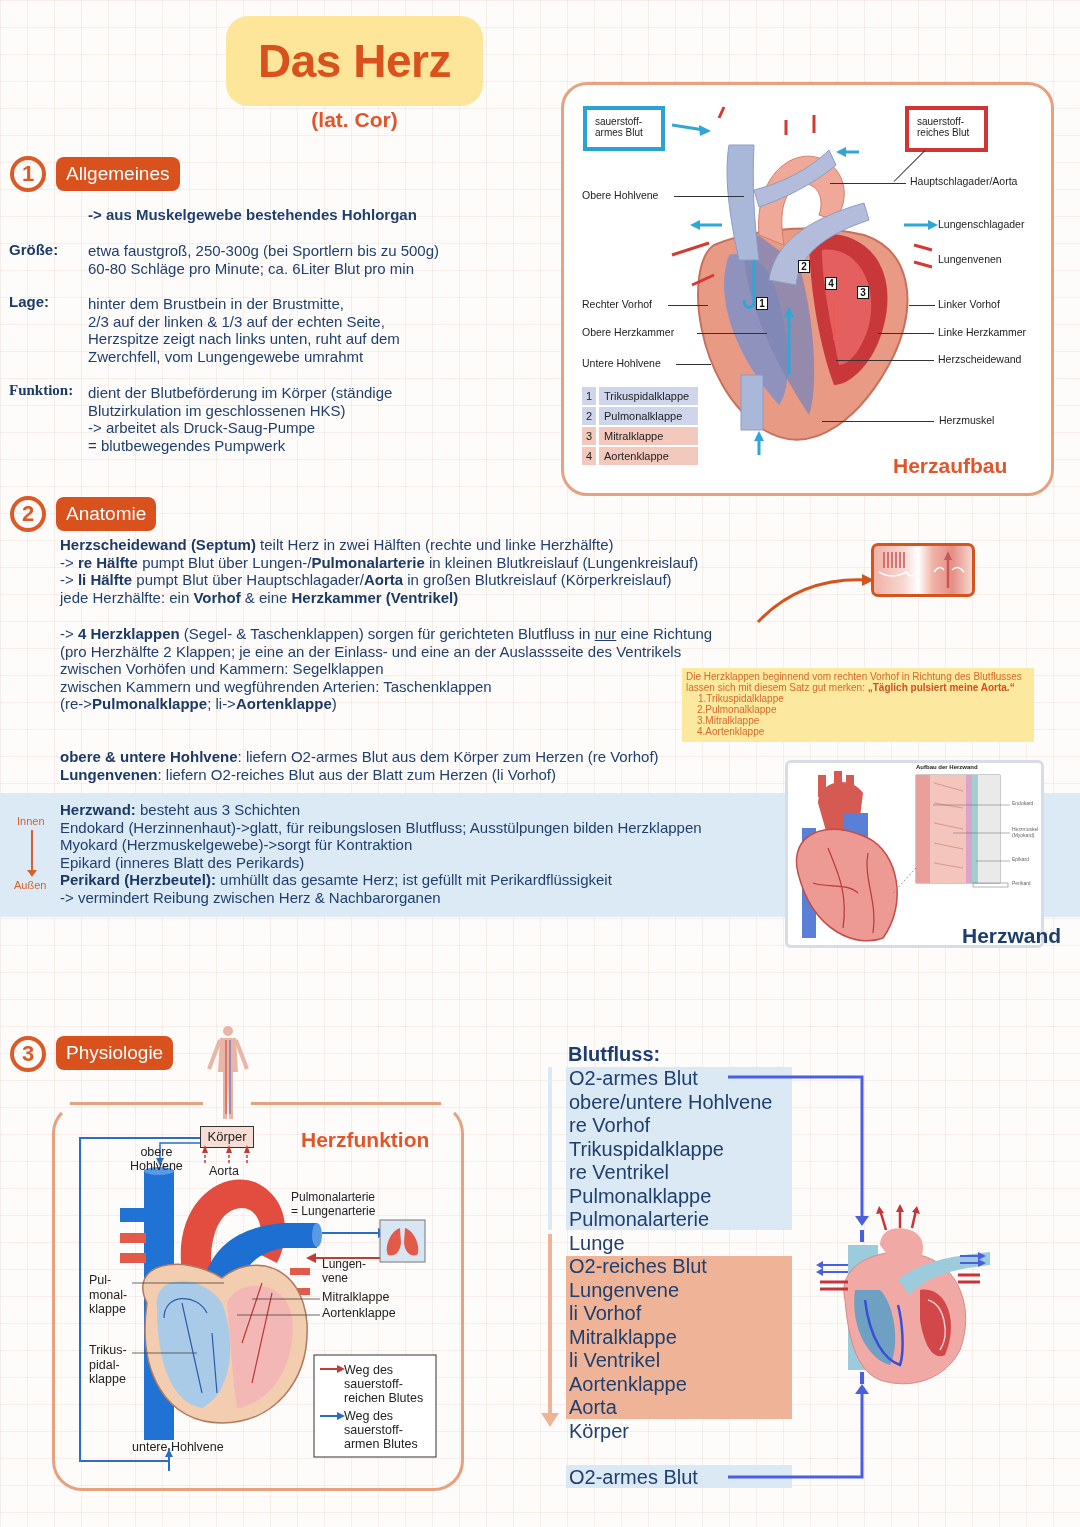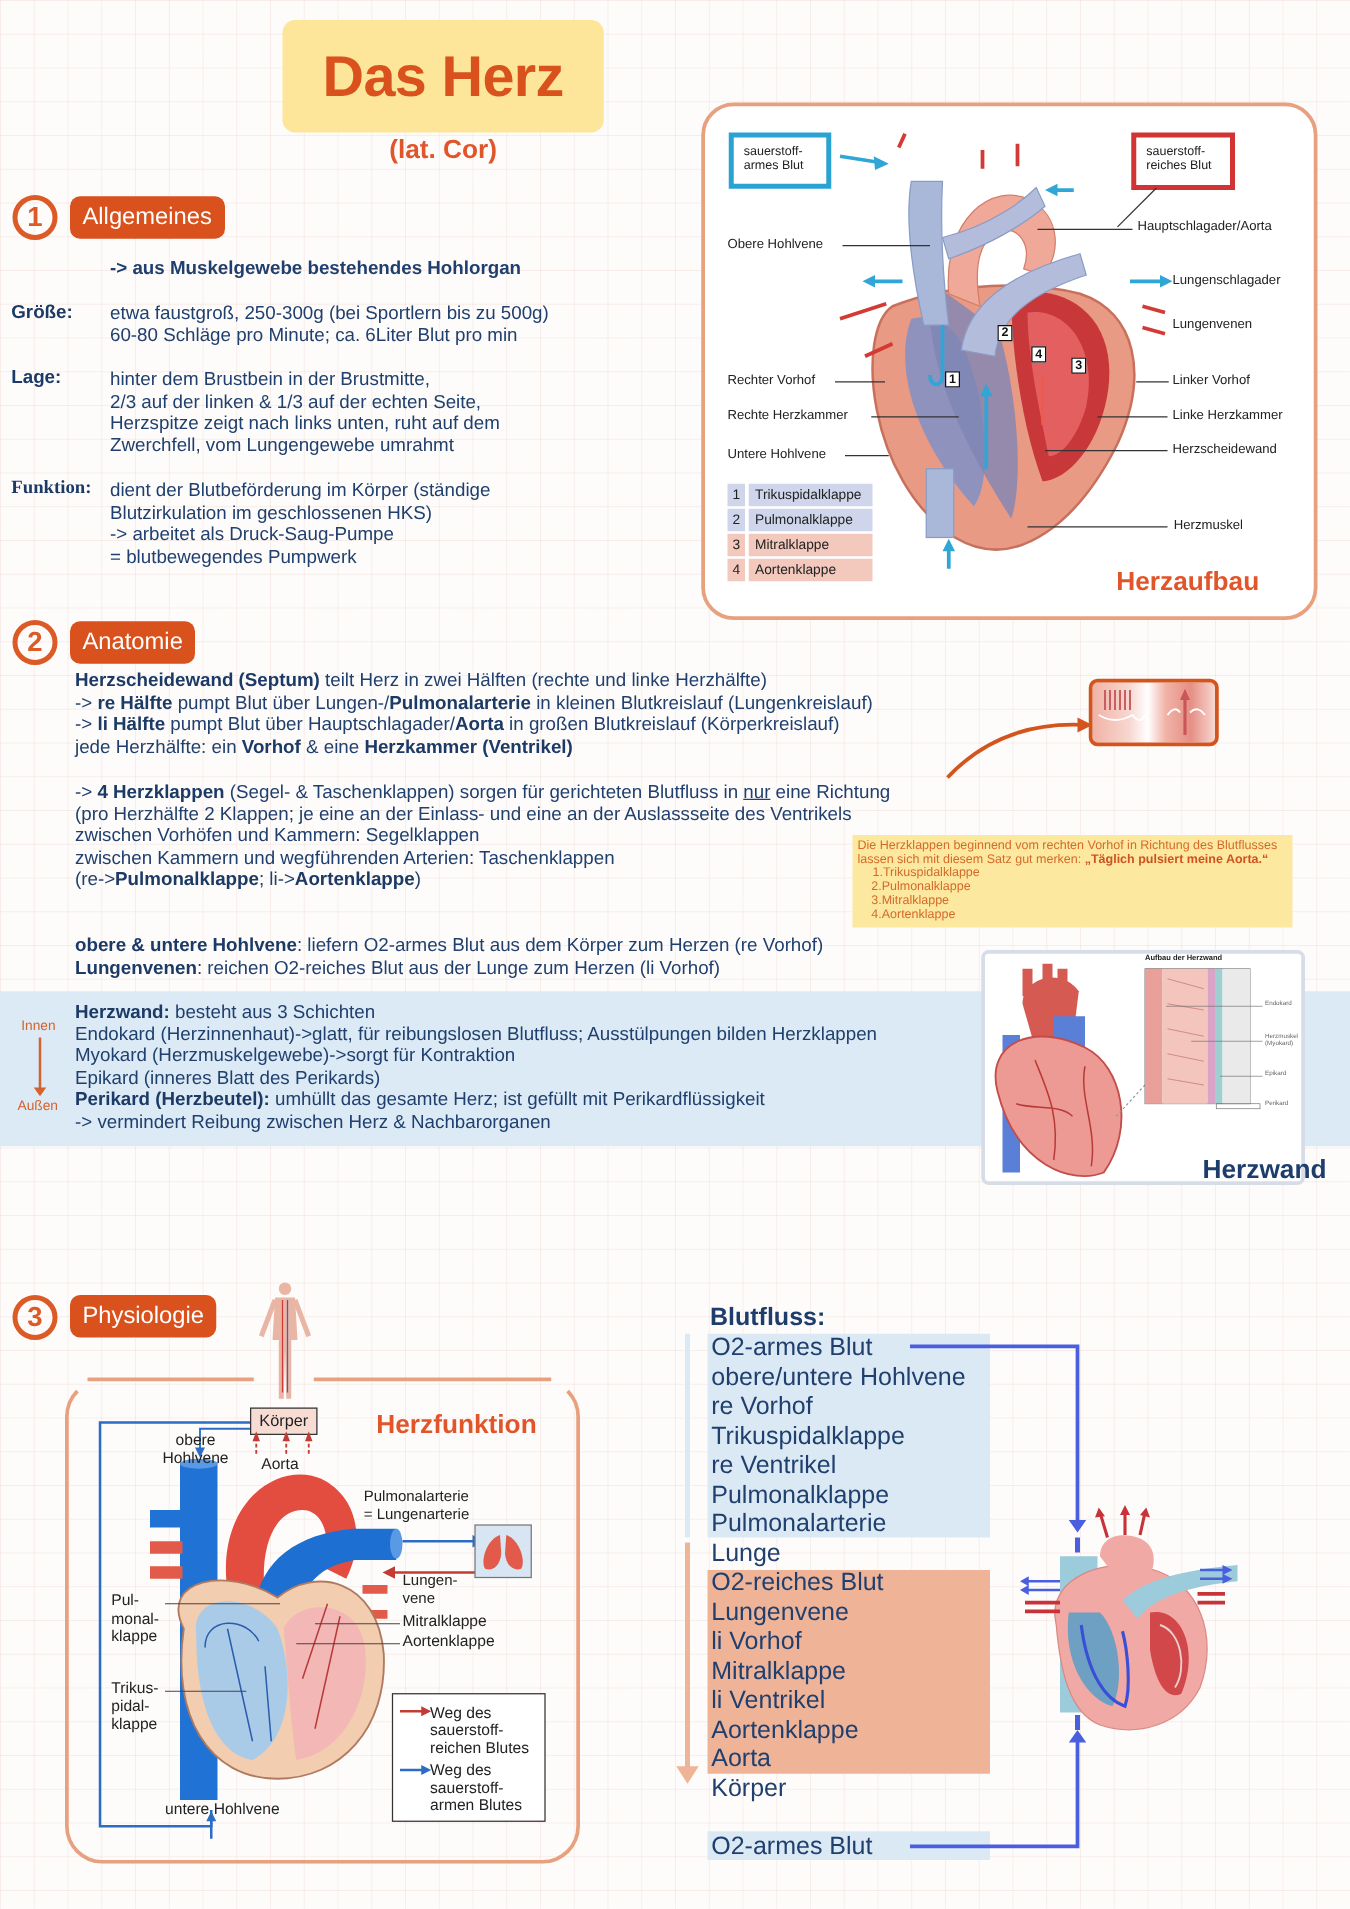--- a/index.html
+++ b/index.html
@@ -13,21 +13,21 @@
     background-image:
       linear-gradient(to right, rgba(230, 200, 190, 0.28) 1px, transparent 1px),
       linear-gradient(to bottom, rgba(230, 200, 190, 0.28) 1px, transparent 1px);
     background-size: 27px 27px;
   }
   .abs { position: absolute; }
 
   
   .title-box {
     left: 226px; top: 16px; width: 257px; height: 90px;
-    background: #fde69a; border-radius: 10px;
+    background: #fde69a; border-radius: 22px;
     display: flex; align-items: center; justify-content: center;
   }
   .title-text { font-size: 46px; font-weight: 700; color: #d9511c; letter-spacing: -0.5px; }
   .subtitle { left: 226px; top: 108px; width: 257px; text-align: center;
     font-size: 21px; font-weight: 700; color: #e0562a; }
 
   
   .sec-num {
     width: 36px; height: 36px; border-radius: 50%;
     border: 4px solid #dc5a26; color: #dc5a26;
@@ -160,21 +160,21 @@
   <div class="abs" style="left:19px;top:21px;width:82px;height:45px;border:4px solid #2aa3d3;background:#fff;font-size:10px;line-height:11px;color:#222;padding:6px 8px;white-space:pre-line;">sauerstoff-
 armes Blut</div>
   <div class="abs" style="left:341px;top:21px;width:83px;height:46px;border:4px solid #d23434;background:#fff;font-size:10px;line-height:11px;color:#222;padding:6px 8px;white-space:pre-line;">sauerstoff-
 reiches Blut</div>
   <div class="lead" style="left:330px;top:96px;width:44px;transform:rotate(-45deg);transform-origin:left;"></div>
 
   <div class="abs diag-label" style="left:18px;top:104px;">Obere Hohlvene</div>
   <div class="lead" style="left:110px;top:111px;width:70px;"></div>
   <div class="abs diag-label" style="left:18px;top:213px;">Rechter Vorhof</div>
   <div class="lead" style="left:104px;top:220px;width:40px;"></div>
-  <div class="abs diag-label" style="left:18px;top:241px;">Rechte Herzkammer</div>
+  <div class="abs diag-label" style="left:18px;top:241px;">Obere Herzkammer</div>
   <div class="lead" style="left:133px;top:248px;width:70px;"></div>
   <div class="abs diag-label" style="left:18px;top:272px;">Untere Hohlvene</div>
   <div class="lead" style="left:112px;top:279px;width:35px;"></div>
 
   <div class="abs diag-label" style="left:346px;top:90px;">Hauptschlagader/Aorta</div>
   <div class="lead" style="left:266px;top:98px;width:76px;"></div>
   <div class="abs diag-label" style="left:374px;top:133px;">Lungenschlagader</div>
   <div class="abs diag-label" style="left:374px;top:168px;">Lungenvenen</div>
   <div class="abs diag-label" style="left:374px;top:213px;">Linker Vorhof</div>
   <div class="lead" style="left:345px;top:220px;width:26px;"></div>
@@ -220,21 +220,21 @@
 <div class="abs txt" style="left:60px;top:625px;">
   <div><span>-&gt; </span><b>4 Herzklappen</b><span> (Segel- &amp; Taschenklappen) sorgen für gerichteten Blutfluss in </span><u>nur</u><span> eine Richtung</span></div>
   <div>(pro Herzhälfte 2 Klappen; je eine an der Einlass- und eine an der Auslassseite des Ventrikels</div>
   <div>zwischen Vorhöfen und Kammern: Segelklappen</div>
   <div>zwischen Kammern und wegführenden Arterien: Taschenklappen</div>
   <div><span>(re-&gt;</span><b>Pulmonalklappe</b><span>; li-&gt;</span><b>Aortenklappe</b><span>)</span></div>
 </div>
 
 <div class="abs txt" style="left:60px;top:748px;">
   <div><b>obere &amp; untere Hohlvene</b><span>: liefern O2-armes Blut aus dem Körper zum Herzen (re Vorhof)</span></div>
-  <div><b>Lungenvenen</b><span>: reichen O2-reiches Blut aus der Lunge zum Herzen (li Vorhof)</span></div>
+  <div><b>Lungenvenen</b><span>: liefern O2-reiches Blut aus der Blatt zum Herzen (li Vorhof)</span></div>
 </div>
 
 <svg class="abs" style="left:750px;top:560px;" width="130" height="70" viewBox="0 0 130 70">
   <path d="M8 62 C 40 28, 80 18, 118 20" fill="none" stroke="#d4541e" stroke-width="3"></path>
   <path d="M112 14 L 124 20 L 112 26 Z" fill="#d4541e"></path>
 </svg>
 
 <div class="abs" style="left:871px;top:543px;width:104px;height:54px;border:3px solid #d4541e;border-radius:7px;background:linear-gradient(to right,#f1b2a6 0%,#f7d7d0 30%,#ffffff 45%,#f1b2a6 60%,#e58f85 80%,#f7d7d0 100%);overflow:hidden;">
   <svg width="98" height="48" viewBox="0 0 98 48">
     <g stroke="#c7575a" stroke-width="1.5">

